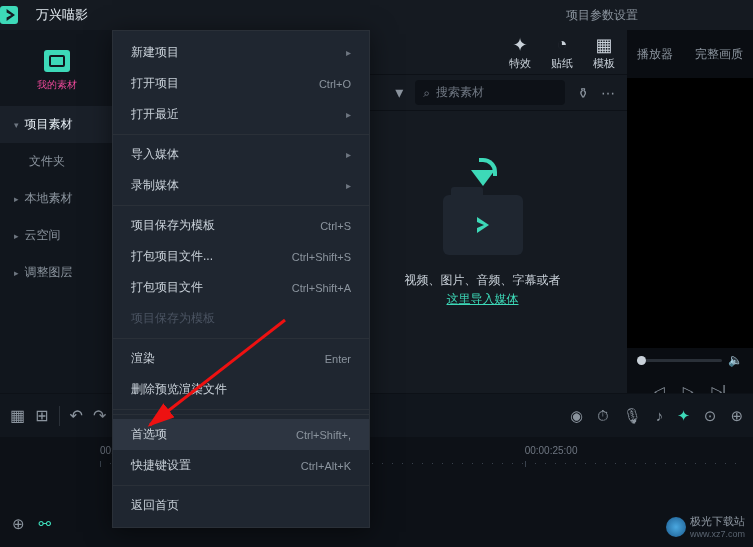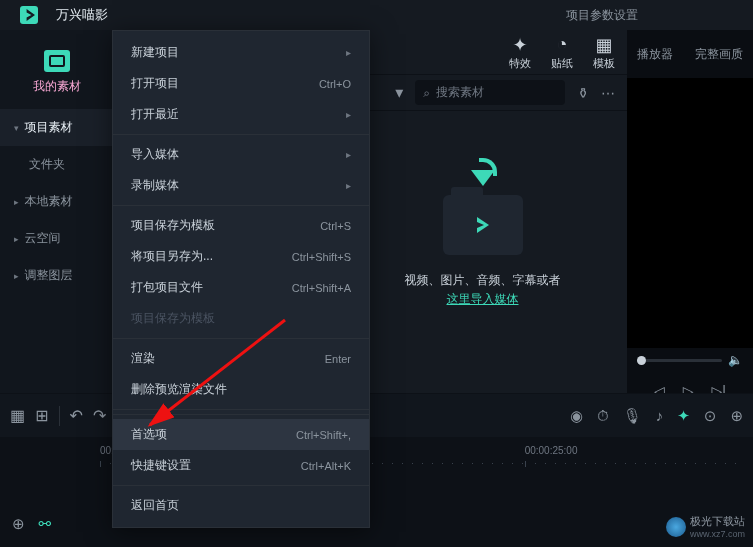--- a/index.html
+++ b/index.html
@@ -1,32 +1,32 @@
 <!DOCTYPE html>
 <html><head>
 <meta charset="utf-8">
 <style>
 * { margin:0; padding:0; box-sizing:border-box; font-family:"Microsoft YaHei",sans-serif; }
 body { background:#0d1117; color:#c9d1d9; width:753px; height:547px; overflow:hidden; position:relative; }
 
-.topbar { height:30px; background:#151a21; display:flex; align-items:center; padding:0 20px; gap:18px; font-size:12px; }
+.topbar { height:30px; background:#151a21; display:flex; align-items:center; padding:0 0; gap:18px; font-size:12px; }
 .logo { width:18px; height:18px; background:linear-gradient(135deg,#3dd9b8,#3dd9b8); border-radius:3px; position:relative; }
 .logo::after{content:'';position:absolute;inset:3px;background:#151a21;clip-path:polygon(30% 0,100% 50%,30% 100%,30% 70%,70% 50%,30% 30%);}
 .brand { color:#e6edf3; font-size:13px; }
 .menubar { display:flex; gap:22px; font-size:12px; margin-left:12px; }
 .menuitem { cursor:pointer; color:#c9d1d9; }
 .menuitem.active { background:#1f2630; padding:4px 10px; margin:-4px -10px; border-radius:2px; }
 .projname { margin-left:auto; margin-right:auto; color:#8b949e; position:absolute; left:566px; font-size:12px;}
 
 .main { display:flex; height:calc(100% - 30px - 60px - 50px); }
 .sidebar { width:114px; background:#11161d; padding-top:20px; }
 .mystuff { text-align:center; margin-bottom:14px; }
 .mystuff-ic { width:26px; height:22px; background:#3dd9b8; margin:0 auto 6px; border-radius:3px; position:relative; }
 .mystuff-ic::after{content:'';position:absolute;inset:5px;border:2px solid #11161d;border-radius:2px;}
-.mystuff-t { font-size:12px; color:#f9a8d4; }
+.mystuff-t { font-size:10px; color:#ec4899; }
 .navlist { list-style:none; }
 .navitem { display:flex; align-items:center; gap:6px; padding:10px 14px; font-size:12px; color:#8b949e; cursor:pointer; }
 .navitem.active { background:#1a2029; color:#e6edf3; }
 .chev { font-size:9px; color:#6e7681; }
 
 .center { flex:1; background:#151a21; position:relative; }
 .centertop { height:45px; display:flex; align-items:center; padding:0 12px; gap:20px; border-bottom:1px solid #0d1117; justify-content:flex-end; }
 .cticon { text-align:center; cursor:pointer; font-size:11px; color:#c9d1d9; }
 .cticon .ic { height:22px; display:flex; align-items:center; justify-content:center; font-size:18px; }
 .searchbar { height:36px; display:flex; align-items:center; padding:0 12px; gap:12px; border-bottom:1px solid #0d1117; justify-content:flex-end;}
@@ -114,21 +114,21 @@
     <div class="dd-item">
       <span>录制媒体</span>
       <span class="dd-sub">▸</span>
     </div>
     <div class="dd-sep"></div>
     <div class="dd-item">
       <span>项目保存为模板</span>
       <span class="kbd">Ctrl+S</span>
     </div>
     <div class="dd-item">
-      <span>将项目另存为...</span>
+      <span>打包项目文件...</span>
       <span class="kbd">Ctrl+Shift+S</span>
     </div>
     <div class="dd-item">
       <span>打包项目文件</span>
       <span class="kbd">Ctrl+Shift+A</span>
     </div>
     <div class="dd-item disabled">
       <span>项目保存为模板</span>
     </div>
     <div class="dd-sep"></div>

